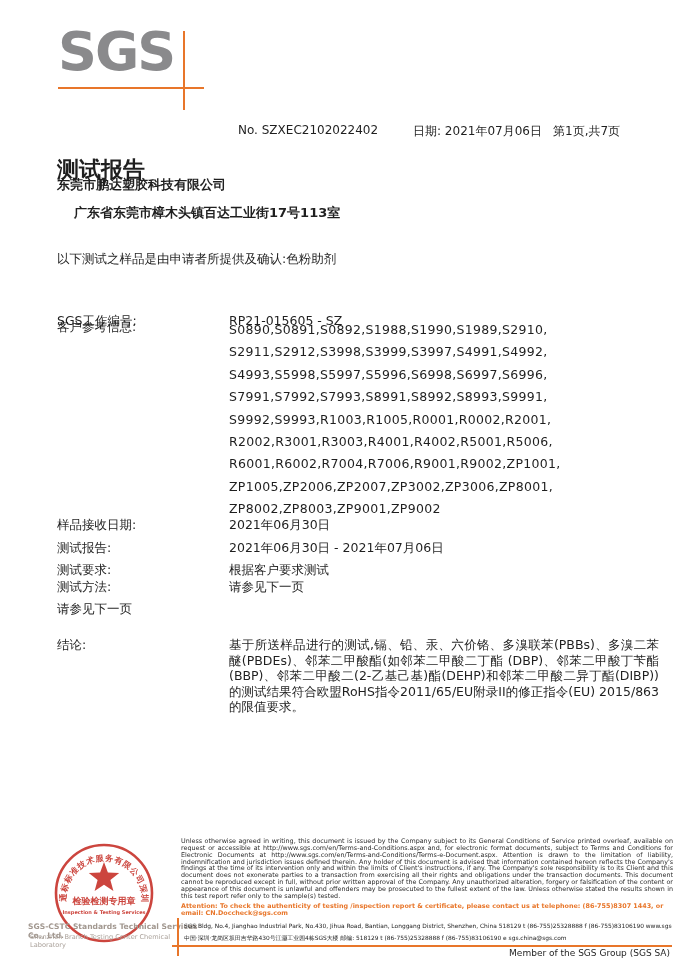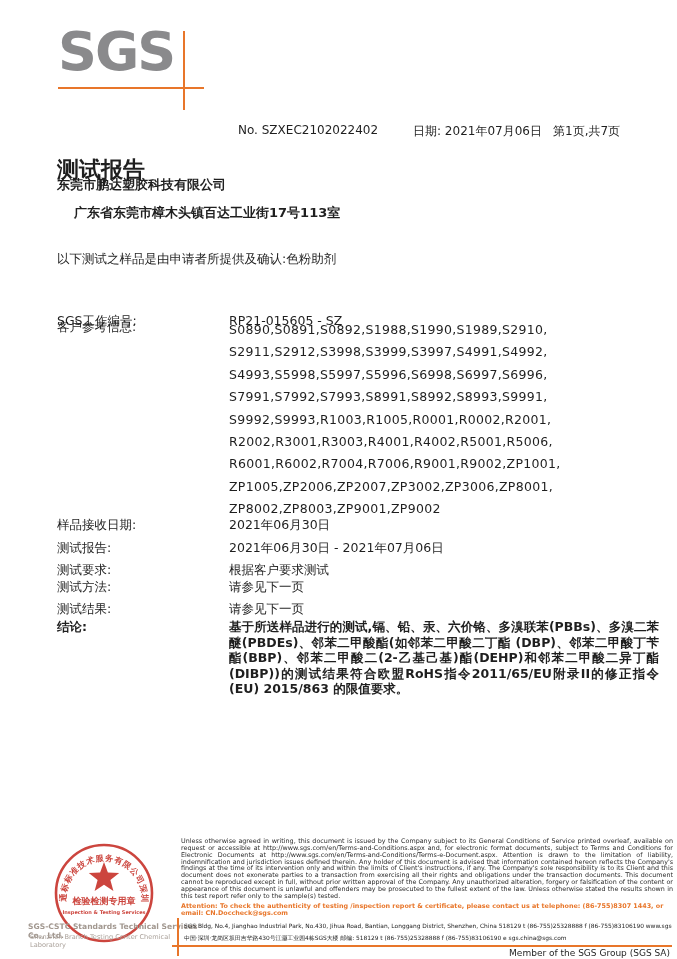--- a/index.html
+++ b/index.html
@@ -39,21 +39,21 @@
   .row .val { flex:1; }
   .row-job     { top:277px;margin-top:36px; }
   .row-model   { top:300px; }
   .row-refs    { top:319px; }
   .row-refs .val div { line-height:22.4px; letter-spacing:0.3px; }
   .row-received{ top:517px; }
   .row-period  { top:540px; }
   .row-require { top:562px; }
   .row-method  { top:579px; }
   .row-result  { top:601px; }
-  .row-conclusion { top:619px;font-weight:bold; }
+  .row-conclusion { top:637px; }
   .row-conclusion .val { max-width:432px; line-height:15.5px; text-align:justify; }
 
   
   .legal {
     position:absolute; left:181px; top:838px; width:492px;
     font-size:6.4px; line-height:6.85px; color:#2b2b2b;
     text-align:justify;
   }
   .attention {
     position:absolute; left:181px; top:903px; width:492px;
@@ -130,21 +130,20 @@
     <span class="lbl">测试要求:</span>
     <span class="val">根据客户要求测试</span>
   </div>
 
   <div class="row row-method">
     <span class="lbl">测试方法:</span>
     <span class="val">请参见下一页</span>
   </div>
 
   <div class="row row-result">
-    <span class="lbl">测试结果:</span>
     <span class="val">请参见下一页</span>
   </div>
 
   <div class="row row-conclusion">
     <span class="lbl">结论:</span>
     <span class="val">基于所送样品进行的测试,镉、铅、汞、六价铬、多溴联苯(PBBs)、多溴二苯醚(PBDEs)、邻苯二甲酸酯(如邻苯二甲酸二丁酯 (DBP)、邻苯二甲酸丁苄酯(BBP)、邻苯二甲酸二(2-乙基己基)酯(DEHP)和邻苯二甲酸二异丁酯(DIBP))的测试结果符合欧盟RoHS指令2011/65/EU附录II的修正指令(EU) 2015/863 的限值要求。</span>
   </div>
 
   <svg class="stamp-svg" width="120" height="120" viewBox="0 0 120 120">
     <defs>

